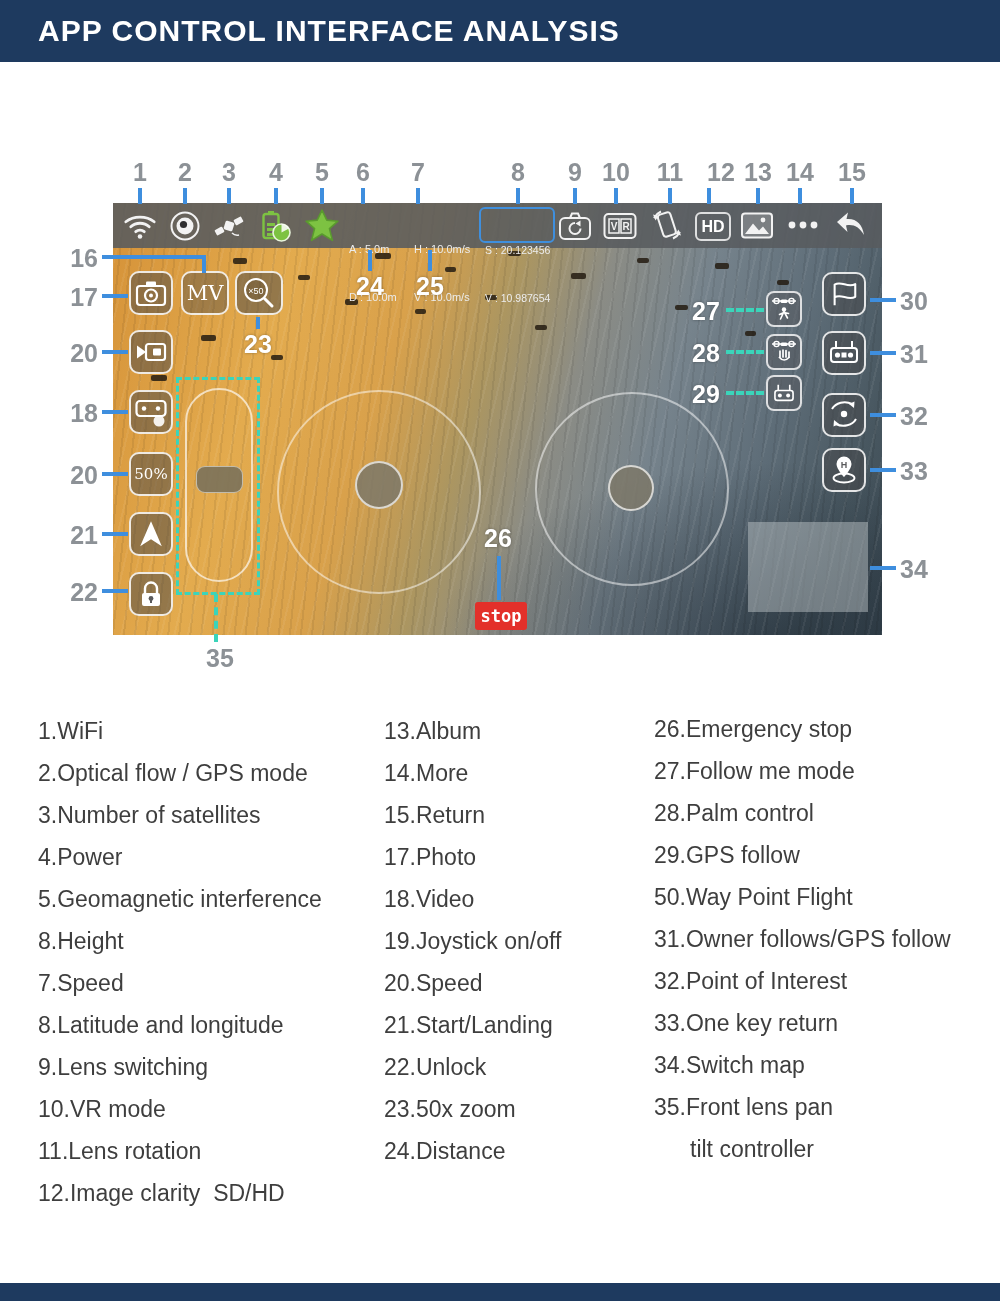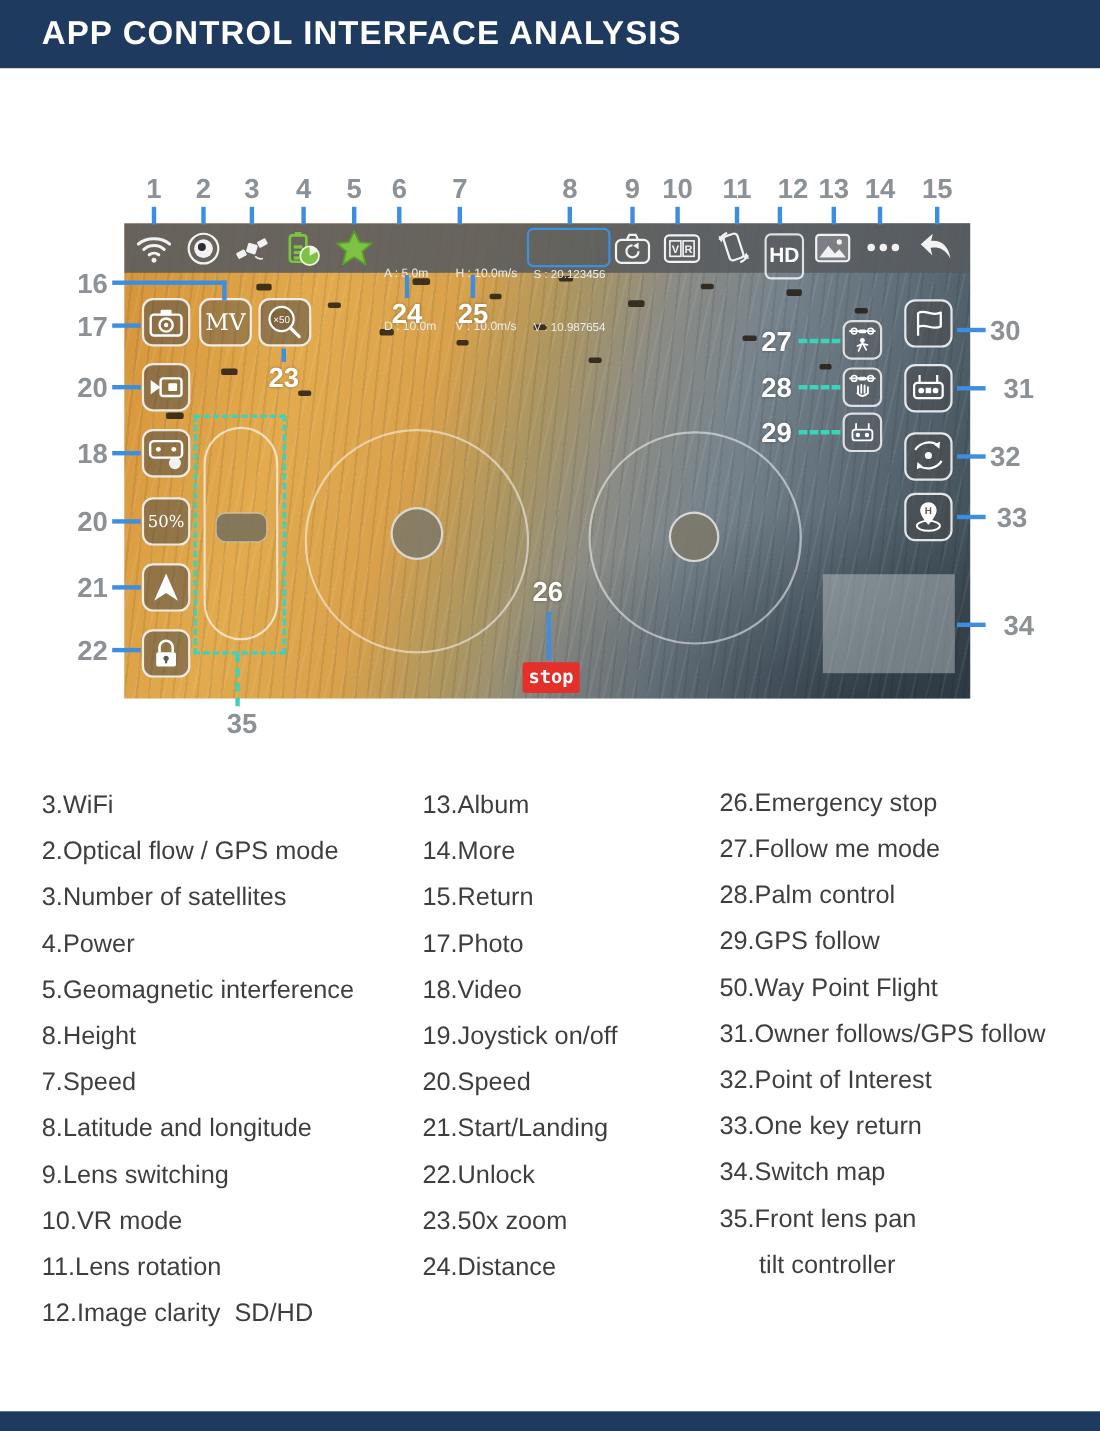--- a/index.html
+++ b/index.html
@@ -140,21 +140,21 @@
       </svg>
       <svg class="sic" style="left:537px;top:5px" width="34" height="34" viewBox="0 0 34 34">
         <g transform="rotate(-18 17 17)">
           <rect x="10.5" y="5" width="13" height="23" rx="3" fill="none" stroke="#f2f2f2" stroke-width="2"></rect>
         </g>
         <path d="M4 10 A15 15 0 0 1 11 3.5" fill="none" stroke="#f2f2f2" stroke-width="2"></path>
         <polygon points="3,6.5 5.5,12.5 8.5,8" fill="#f2f2f2"></polygon>
         <path d="M30 24 A15 15 0 0 1 23 30.5" fill="none" stroke="#f2f2f2" stroke-width="2"></path>
         <polygon points="31,27.5 28.5,21.5 25.5,26" fill="#f2f2f2"></polygon>
       </svg>
-      <div class="btn-sm" style="left:582px;top:9px;width:36px;height:42px;border-radius:6px;background:transparent;font-weight:bold;font-size:19px">
+      <div class="btn-sm" style="left:582px;top:9px;width:36px;height:29px;border-radius:6px;background:transparent;font-weight:bold;font-size:16px">
         <span>HD</span>
       </div>
       <svg class="sic" style="left:627px;top:8px" width="34" height="30" viewBox="0 0 34 30">
         <rect x="2" y="2.5" width="30" height="24" rx="3" fill="rgba(255,255,255,0.2)" stroke="#f2f2f2" stroke-width="2"></rect>
         <path d="M5 23 L13 12.5 L19 19.5 L23 15.5 L29 23 Z" fill="#f2f2f2"></path>
         <circle cx="23" cy="9" r="2.4" fill="#f2f2f2"></circle>
       </svg>
       <svg class="sic" style="left:673px;top:16px" width="34" height="12" viewBox="0 0 34 12">
         <circle cx="6" cy="6" r="3.4" fill="#f2f2f2"></circle>
         <circle cx="17" cy="6" r="3.4" fill="#f2f2f2"></circle>
@@ -349,35 +349,35 @@
   <div class="cow" style="left:478px;top:524px">26</div>
   <div class="lnv" style="left:497px;top:556px;height:44px"></div>
   <div class="cow" style="left:686px;top:297px">27</div>
   <div class="lnd" style="left:726px;top:308px;width:38px"></div>
   <div class="cow" style="left:686px;top:339px">28</div>
   <div class="lnd" style="left:726px;top:350px;width:38px"></div>
   <div class="cow" style="left:686px;top:380px">29</div>
   <div class="lnd" style="left:726px;top:391px;width:38px"></div>
 
   <div class="co" style="left:900px;top:287px;text-align:left">30</div>
-  <div class="co" style="left:900px;top:340px;text-align:right">31</div>
+  <div class="co" style="left:900px;top:340px;text-align:left">31</div>
   <div class="co" style="left:900px;top:402px;text-align:left">32</div>
-  <div class="co" style="left:900px;top:457px;text-align:center">33</div>
-  <div class="co" style="left:900px;top:555px;text-align:right">34</div>
+  <div class="co" style="left:900px;top:457px;text-align:left">33</div>
+  <div class="co" style="left:900px;top:555px;text-align:left">34</div>
   <div class="lnh" style="left:870px;top:298px;width:26px"></div>
   <div class="lnh" style="left:870px;top:351px;width:26px"></div>
   <div class="lnh" style="left:870px;top:413px;width:26px"></div>
   <div class="lnh" style="left:870px;top:468px;width:26px"></div>
   <div class="lnh" style="left:870px;top:566px;width:26px"></div>
 
   <div class="co" style="left:198px;top:644px;width:44px">35</div>
   <div class="lndv" style="left:214px;top:594px;height:48px"></div>
 
   <div class="lg" style="left:38px;top:710px">
-    <div>3.WiFi</div>
+    <div>1.WiFi</div>
     <div>2.Optical flow / GPS mode</div>
     <div>3.Number of satellites</div>
     <div>4.Power</div>
     <div>5.Geomagnetic interference</div>
     <div>8.Height</div>
     <div>7.Speed</div>
     <div>8.Latitude and longitude</div>
     <div>9.Lens switching</div>
     <div>10.VR mode</div>
     <div>11.Lens rotation</div>

